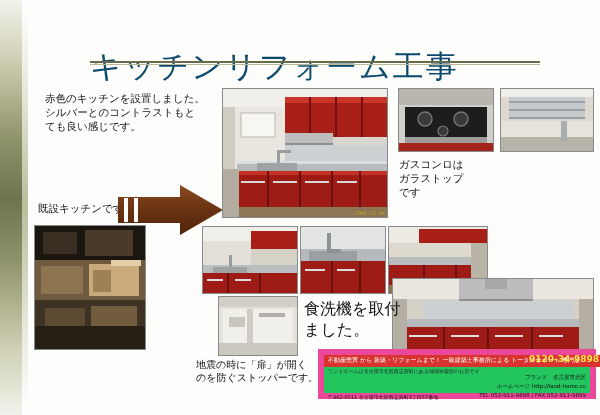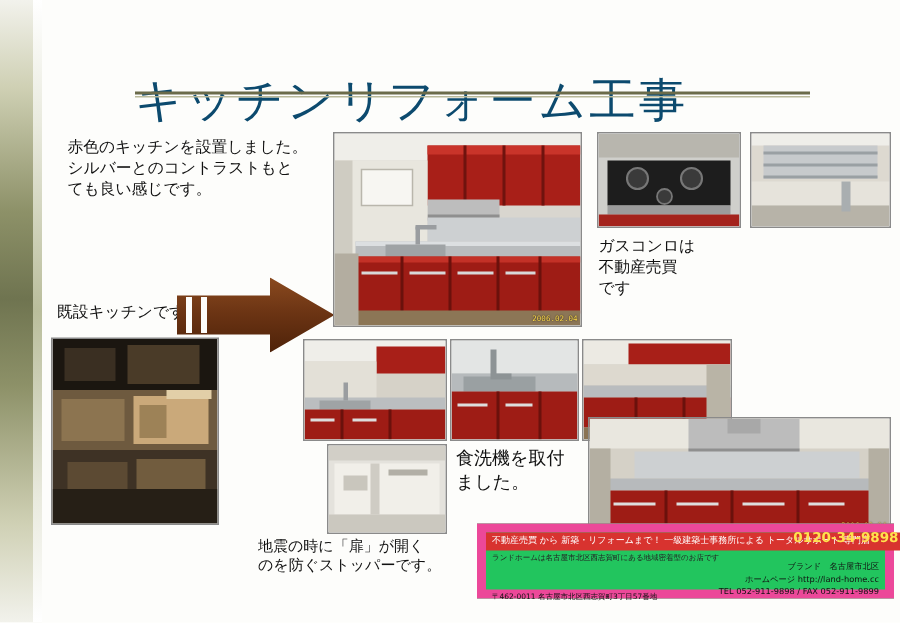--- a/index.html
+++ b/index.html
@@ -238,21 +238,21 @@
       <rect x="8" y="12" width="76" height="2" fill="#9aa0a3"></rect>
       <rect x="8" y="20" width="76" height="2" fill="#9aa0a3"></rect>
       <rect x="8" y="28" width="76" height="2" fill="#9aa0a3"></rect>
       <rect x="0" y="32" width="92" height="16" fill="#e6e3db"></rect>
       <rect x="0" y="48" width="92" height="14" fill="#b7b3a8"></rect>
       <rect x="60" y="32" width="6" height="20" fill="#a9aeb0"></rect>
     </svg>
   </div>
 
   <div class="jp" style="left:399px;top:158px;width:96px;font-size:10.5px;">ガスコンロは
-不動産売買
+ガラストップ
 です</div>
 
 
   <div class="photo" style="left:202px;top:226px;width:96px;height:68px;">
     <svg width="94" height="66" viewBox="0 0 94 66" preserveAspectRatio="none">
       <rect width="94" height="66" fill="#d6d2c8"></rect>
       <rect x="0" y="0" width="94" height="14" fill="#efeee9"></rect>
       <rect x="48" y="4" width="46" height="18" fill="#a81f18"></rect>
       <rect x="0" y="14" width="48" height="26" fill="#e3e0d7"></rect>
       <rect x="0" y="38" width="94" height="8" fill="#bbbec0"></rect>
@@ -334,36 +334,36 @@
       <rect x="102" y="56" width="28" height="2" fill="#dedede"></rect>
       <rect x="146" y="56" width="24" height="2" fill="#dedede"></rect>
 
       <rect x="0" y="70" width="200" height="6" fill="#8b7454"></rect>
       <rect x="0" y="20" width="14" height="56" fill="#b4afa2"></rect>
       <rect x="186" y="20" width="14" height="56" fill="#b4afa2"></rect>
     </svg>
     <div class="stamp">2006.02.04</div>
   </div>
 
-  <div class="jp" style="left:304px;top:298px;width:120px;font-size:12px;">食洗機を取付
+  <div class="jp" style="left:304px;top:298px;width:120px;font-size:16px;">食洗機を取付
 ました。</div>
 
   <div class="photo" style="left:218px;top:296px;width:80px;height:60px;">
     <svg width="78" height="58" viewBox="0 0 78 58" preserveAspectRatio="none">
       <rect width="78" height="58" fill="#e4e2dc"></rect>
       <rect x="0" y="0" width="78" height="10" fill="#d2cfc7"></rect>
       <rect x="4" y="12" width="70" height="34" fill="#f1efe9"></rect>
       <rect x="28" y="12" width="6" height="34" fill="#cfccc4"></rect>
       <rect x="10" y="20" width="16" height="10" fill="#c9c6bd"></rect>
       <rect x="0" y="46" width="78" height="12" fill="#cbc8bf"></rect>
       <rect x="40" y="16" width="26" height="4" fill="#b2afa6"></rect>
     </svg>
   </div>
 
-  <div class="jp" style="left:172px;top:358px;width:200px;font-size:10px;">地震の時に「扉」が開く
+  <div class="jp" style="left:196px;top:358px;width:200px;font-size:10px;">地震の時に「扉」が開く
 のを防ぐストッパーです。</div>
 
   <div class="bottom-band">
     <div class="bb-red">
       <div class="bb-red-text">不動産売買 から 新築・リフォームまで！          一級建築士事務所による トータルサポート 専門店</div>
       <div class="bb-tel">0120-34-9898</div>
     </div>
     <div class="bb-sub">ランドホームは名古屋市北区西志賀町にある地域密着型のお店です</div>
     <div class="bb-logo-sub">〒462-0011 名古屋市北区西志賀町3丁目57番地</div>
     <div class="bb-right1">ブランド　名古屋市北区</div>

